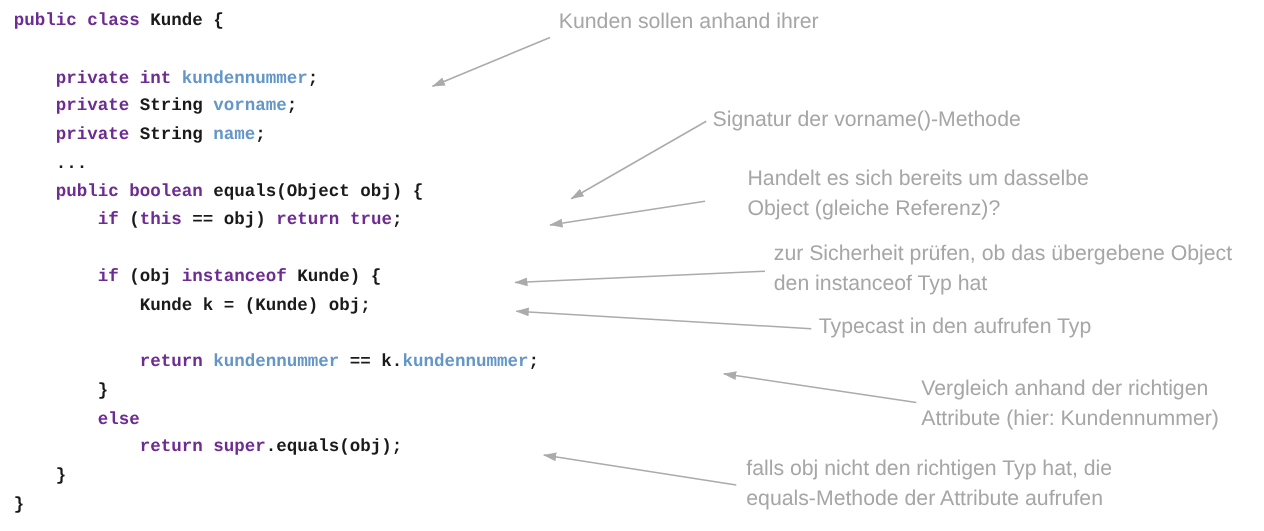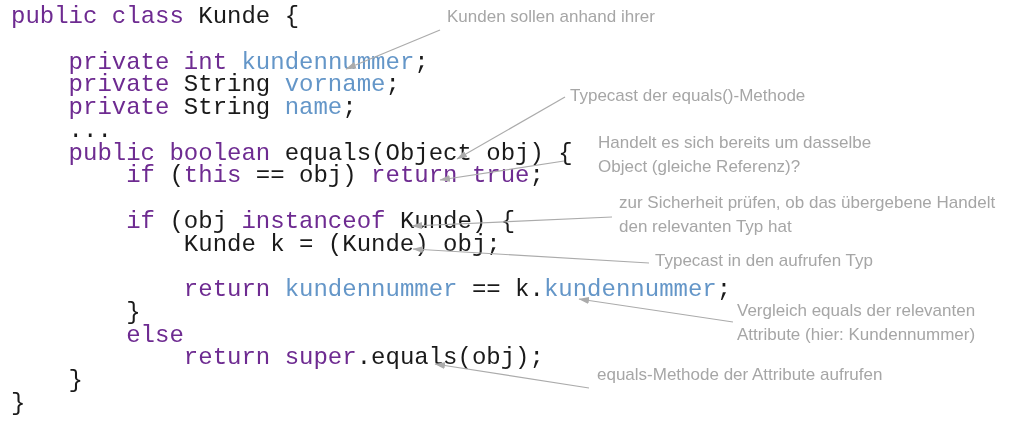--- a/index.html
+++ b/index.html
@@ -10,22 +10,22 @@
     background: var(--bg, #ffffff);
     overflow: hidden;
     font-family: "Liberation Sans", sans-serif;
   }
   .code {
     position: absolute;
     left: 11px;
     top: 6px;
     margin: 0;
     font-family: "Liberation Mono", "DejaVu Sans Mono", monospace;
-    font-weight: normal;
-    font-size: 24px;
+    font-weight: bold;
+    font-size: 14px;
     line-height: 22.75px;
     white-space: pre;
     color: var(--pl, #1a1a1a);
   }
   .code .kw { color: var(--kw, #6e2b91); }
   .code .fl { color: var(--fl, #6496c8); margin-top: 40px; }
   .code .pl { color: var(--pl, #1a1a1a); }
   .ann {
     position: absolute;
     font-size: 17px;
@@ -50,43 +50,44 @@
 
 <div class="canvas">
 
   <pre class="code" id="code"><div><span class="kw">public</span><span class="pl"> </span><span class="kw">class</span><span class="pl"> Kunde {</span></div><div>&nbsp;</div><div><span class="pl">    </span><span class="kw">private</span><span class="pl"> </span><span class="kw">int</span><span class="pl"> </span><span class="fl">kundennummer</span><span class="pl">;</span></div><div><span class="pl">    </span><span class="kw">private</span><span class="pl"> String </span><span class="fl">vorname</span><span class="pl">;</span></div><div><span class="pl">    </span><span class="kw">private</span><span class="pl"> String </span><span class="fl">name</span><span class="pl">;</span></div><div><span class="pl">    ...</span></div><div><span class="pl">    </span><span class="kw">public</span><span class="pl"> </span><span class="kw">boolean</span><span class="pl"> equals(Object obj) {</span></div><div><span class="pl">        </span><span class="kw">if</span><span class="pl"> (</span><span class="kw">this</span><span class="pl"> == obj) </span><span class="kw">return</span><span class="pl"> </span><span class="kw">true</span><span class="pl">;</span></div><div>&nbsp;</div><div><span class="pl">        </span><span class="kw">if</span><span class="pl"> (obj </span><span class="kw">instanceof</span><span class="pl"> Kunde) {</span></div><div><span class="pl">            Kunde k = (Kunde) obj;</span></div><div>&nbsp;</div><div><span class="pl">            </span><span class="kw">return</span><span class="pl"> </span><span class="fl">kundennummer</span><span class="pl"> == k.</span><span class="fl">kundennummer</span><span class="pl">;</span></div><div><span class="pl">        }</span></div><div><span class="pl">        </span><span class="kw">else</span></div><div><span class="pl">            </span><span class="kw">return</span><span class="pl"> </span><span class="kw">super</span><span class="pl">.equals(obj);</span></div><div><span class="pl">    }</span></div><div><span class="pl">}</span></div></pre>
 
   <div class="ann" style="left:447px; top:5px;">
     <div>Kunden sollen anhand ihrer</div>
   </div>
 
   <div class="ann" style="left:570px; top:84px;">
-    <div>Typecast der equals()-Methode</div>
+    <div>Signatur der vorname()-Methode</div>
   </div>
 
   <div class="ann" style="left:598px; top:131px;">
     <div>Handelt es sich bereits um dasselbe</div>
     <div>Object (gleiche Referenz)?</div>
   </div>
 
   <div class="ann" style="left:619px; top:191px;">
-    <div>zur Sicherheit prüfen, ob das übergebene Handelt</div>
-    <div>den relevanten Typ hat</div>
+    <div>zur Sicherheit prüfen, ob das übergebene Object</div>
+    <div>den instanceof Typ hat</div>
   </div>
 
   <div class="ann" style="left:655px; top:249px;">
     <div>Typecast in den aufrufen Typ</div>
   </div>
 
   <div class="ann" style="left:737px; top:299px;">
-    <div>Vergleich equals der relevanten</div>
+    <div>Vergleich anhand der richtigen</div>
     <div>Attribute (hier: Kundennummer)</div>
   </div>
 
   <div class="ann" style="left:597px; top:363px;">
+    <div>falls obj nicht den richtigen Typ hat, die</div>
     <div>equals-Methode der Attribute aufrufen</div>
   </div>
 
   <svg class="arrows" width="1011" height="425" viewBox="0 0 1011 425">
     <defs>
       <marker id="ah" markerWidth="11" markerHeight="9" refX="10" refY="4.5" orient="auto" markerUnits="userSpaceOnUse">
         <path class="ah" d="M0,1 L10.5,4.5 L0,8 Z"></path>
       </marker>
     </defs>
     <line x1="440" y1="30" x2="346" y2="69" marker-end="url(#ah)"></line>

